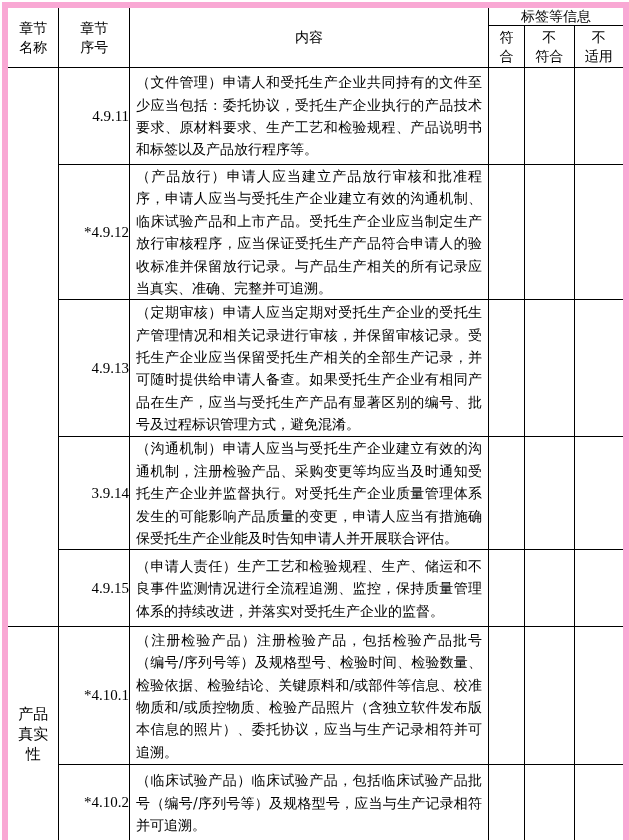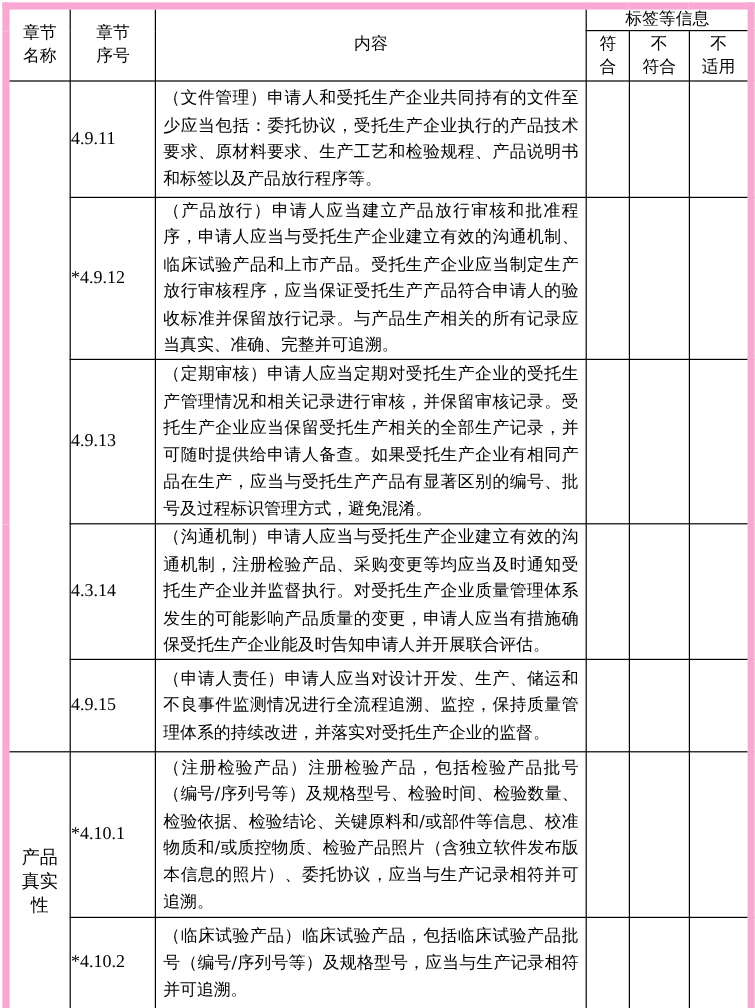--- a/index.html
+++ b/index.html
@@ -35,21 +35,21 @@
     text-align: center;
     line-height: 19px;
   }
   tr.hr1 { height: 18px; }
   tr.hr1 th.span-head { line-height: 17px; }
   tr.hr2 { height: 42px; }
   .pre { white-space: pre-line; }
   td.num {
     font-family: "Liberation Serif", "DejaVu Serif", serif;
     font-size: 15px;
-    text-align: left;
+    text-align: right;
   }
   td.content {
     font-size: 14px;
     line-height: 22.4px;
     text-align: justify;
     text-justify: inter-character;
     padding: 0 6px;
   }
   td.group {
     font-size: 15px;
@@ -114,30 +114,30 @@
 
     <tr class="h137">
       <td class="num">4.9.13</td>
       <td class="content">（定期审核）申请人应当定期对受托生产企业的受托生产管理情况和相关记录进行审核，并保留审核记录。受托生产企业应当保留受托生产相关的全部生产记录，并可随时提供给申请人备查。如果受托生产企业有相同产品在生产，应当与受托生产产品有显著区别的编号、批号及过程标识管理方式，避免混淆。</td>
       <td class="res"></td>
       <td class="res"></td>
       <td class="res"></td>
     </tr>
 
     <tr class="h113">
-      <td class="num">4.3.14</td>
+      <td class="num">3.9.14</td>
       <td class="content">（沟通机制）申请人应当与受托生产企业建立有效的沟通机制，注册检验产品、采购变更等均应当及时通知受托生产企业并监督执行。对受托生产企业质量管理体系发生的可能影响产品质量的变更，申请人应当有措施确保受托生产企业能及时告知申请人并开展联合评估。</td>
       <td class="res"></td>
       <td class="res"></td>
       <td class="res"></td>
     </tr>
 
     <tr class="h77">
       <td class="num">4.9.15</td>
-      <td class="content">（申请人责任）申请人应当对设计开发、生产、储运和不良事件监测情况进行全流程追溯、监控，保持质量管理体系的持续改进，并落实对受托生产企业的监督。</td>
+      <td class="content">（申请人责任）生产工艺和检验规程、生产、储运和不良事件监测情况进行全流程追溯、监控，保持质量管理体系的持续改进，并落实对受托生产企业的监督。</td>
       <td class="res"></td>
       <td class="res"></td>
       <td class="res"></td>
     </tr>
 
     <tr class="h138">
       <td rowspan="2" class="group pre">产品
 真实
 性</td>
       <td class="num">*4.10.1</td>

